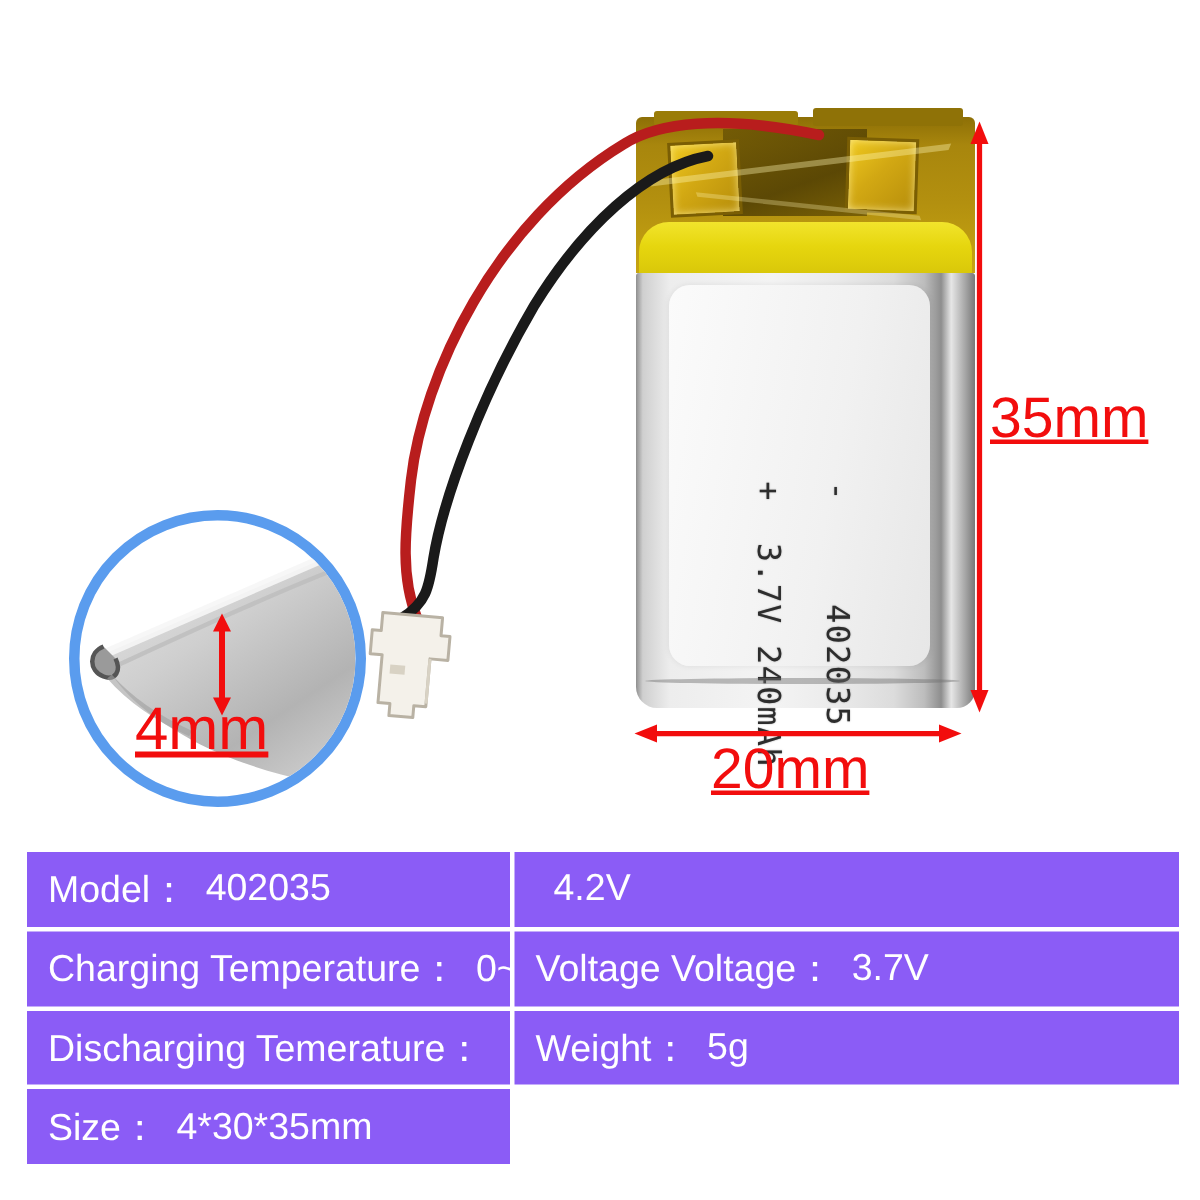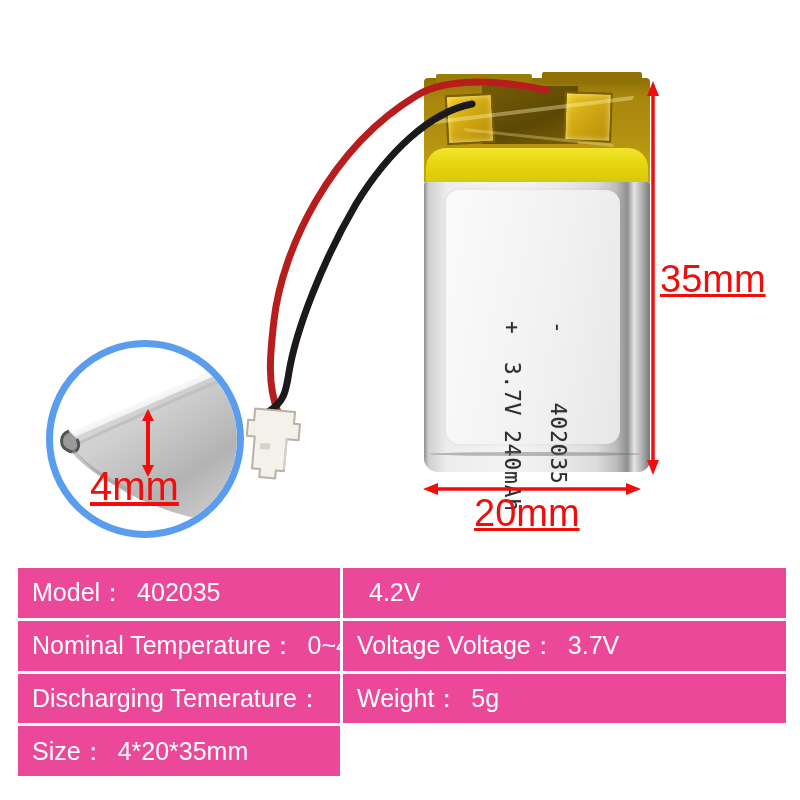--- a/index.html
+++ b/index.html
@@ -49,21 +49,21 @@
 
   
   .dim-label{color:#f20d0d;font-size:38px;line-height:1;letter-spacing:0;text-decoration:underline;}
   .lbl-35{left:660px;top:260px;}
   .lbl-20{left:474px;top:494px;}
   .lbl-4{left:90px;top:466px;font-size:40px;}
 
   
   .spec-table{left:18px;top:568px;width:768px;height:208px;display:grid;
         grid-template-columns:322px 1fr;grid-auto-rows:1fr;gap:3px;background:#ffffff;}
-  .cell{background:#ec4899;display:flex;align-items:center;padding-left:14px;
+  .cell{background:#8b5cf6;display:flex;align-items:center;padding-left:14px;
         color:#ffffff;font-size:25px;white-space:nowrap;overflow:hidden;}
   .cell .val{margin-left:12px;}
 </style>
 </head>
 <body>
 
 <div class="stage">
 
   <div class="abs battery">
     <div class="tape">
@@ -137,33 +137,33 @@
 
   <div class="abs spec-table">
     <div class="cell">
       <span>Model：</span>
       <span class="val">402035</span>
     </div>
     <div class="cell">
       <span class="val">4.2V</span>
     </div>
     <div class="cell">
-      <span>Nominal Temperature：</span>
+      <span>Charging Temperature：</span>
       <span class="val">0~45℃</span>
     </div>
     <div class="cell">
       <span>Voltage Voltage：</span>
       <span class="val">3.7V</span>
     </div>
     <div class="cell">
       <span>Discharging Temerature：</span>
     </div>
     <div class="cell">
       <span>Weight：</span>
       <span class="val">5g</span>
     </div>
     <div class="cell">
       <span>Size：</span>
-      <span class="val">4*20*35mm</span>
+      <span class="val">4*30*35mm</span>
     </div>
   </div>
 
 </div>
 
 </body></html>

